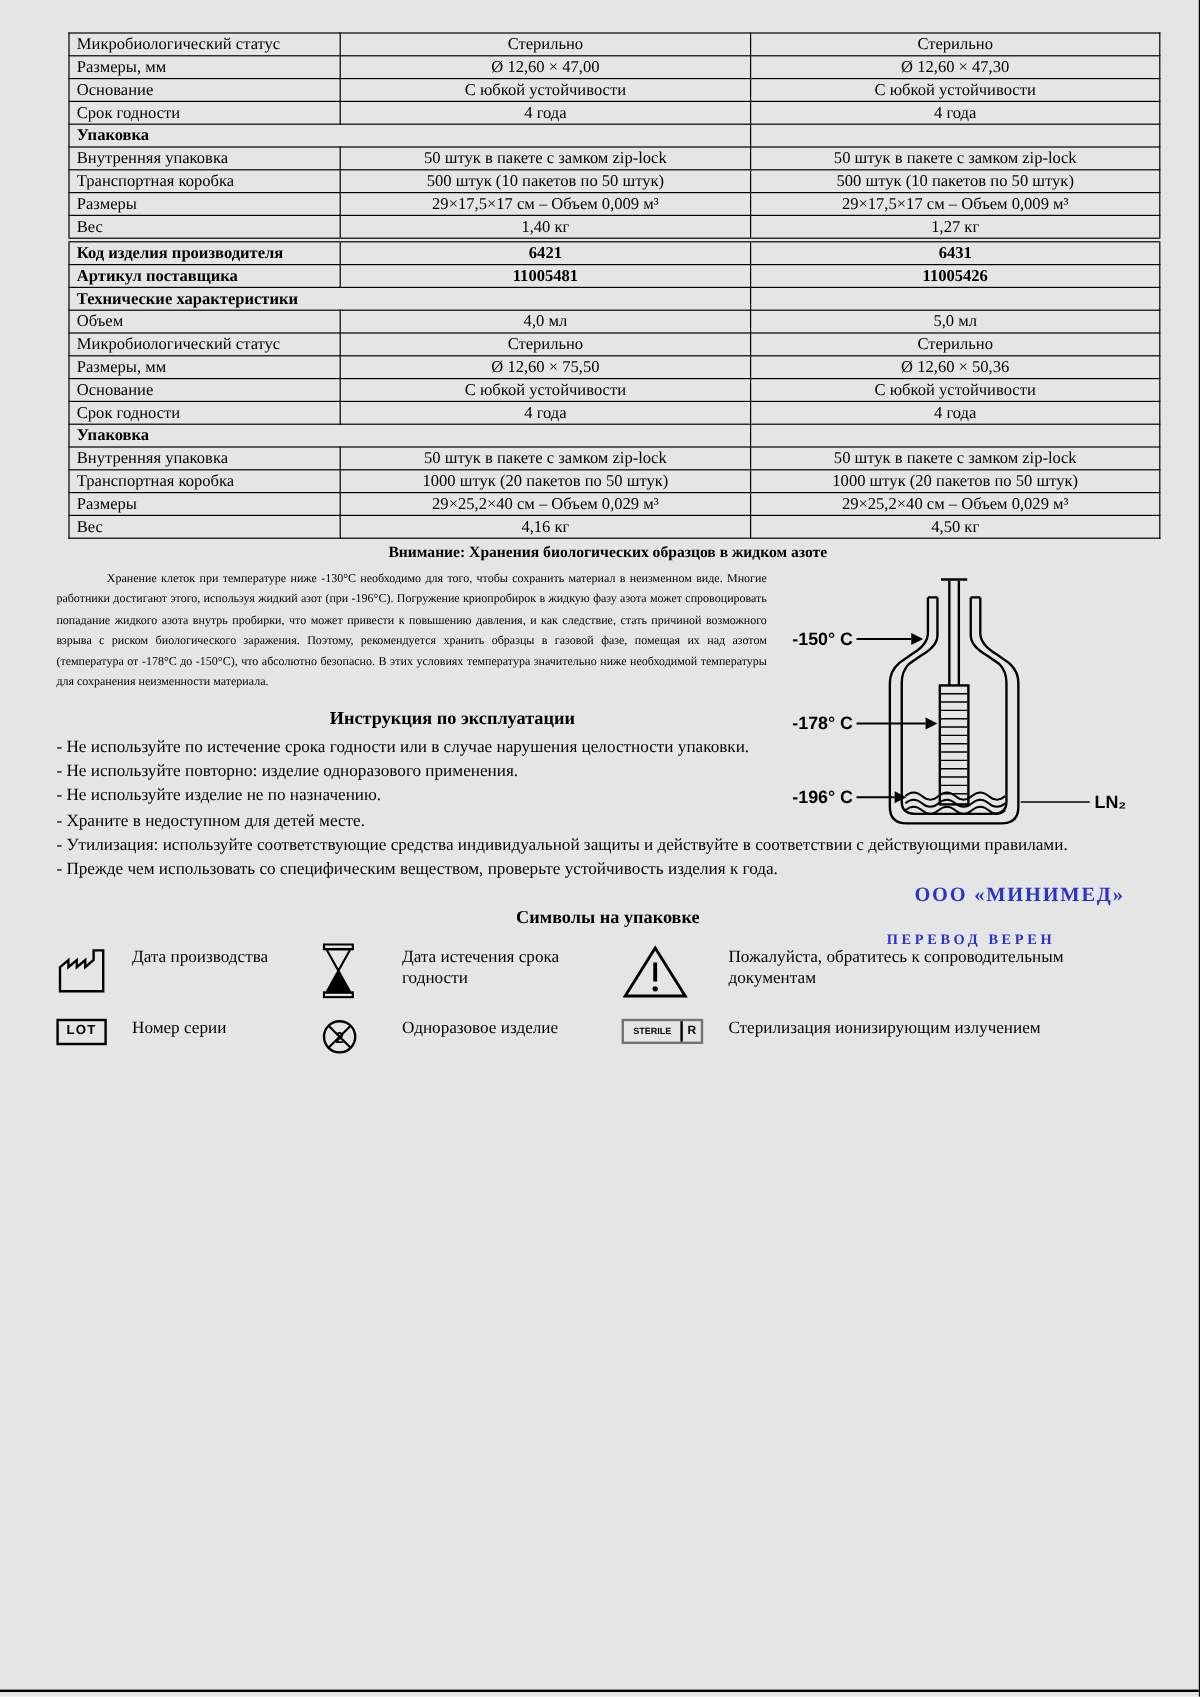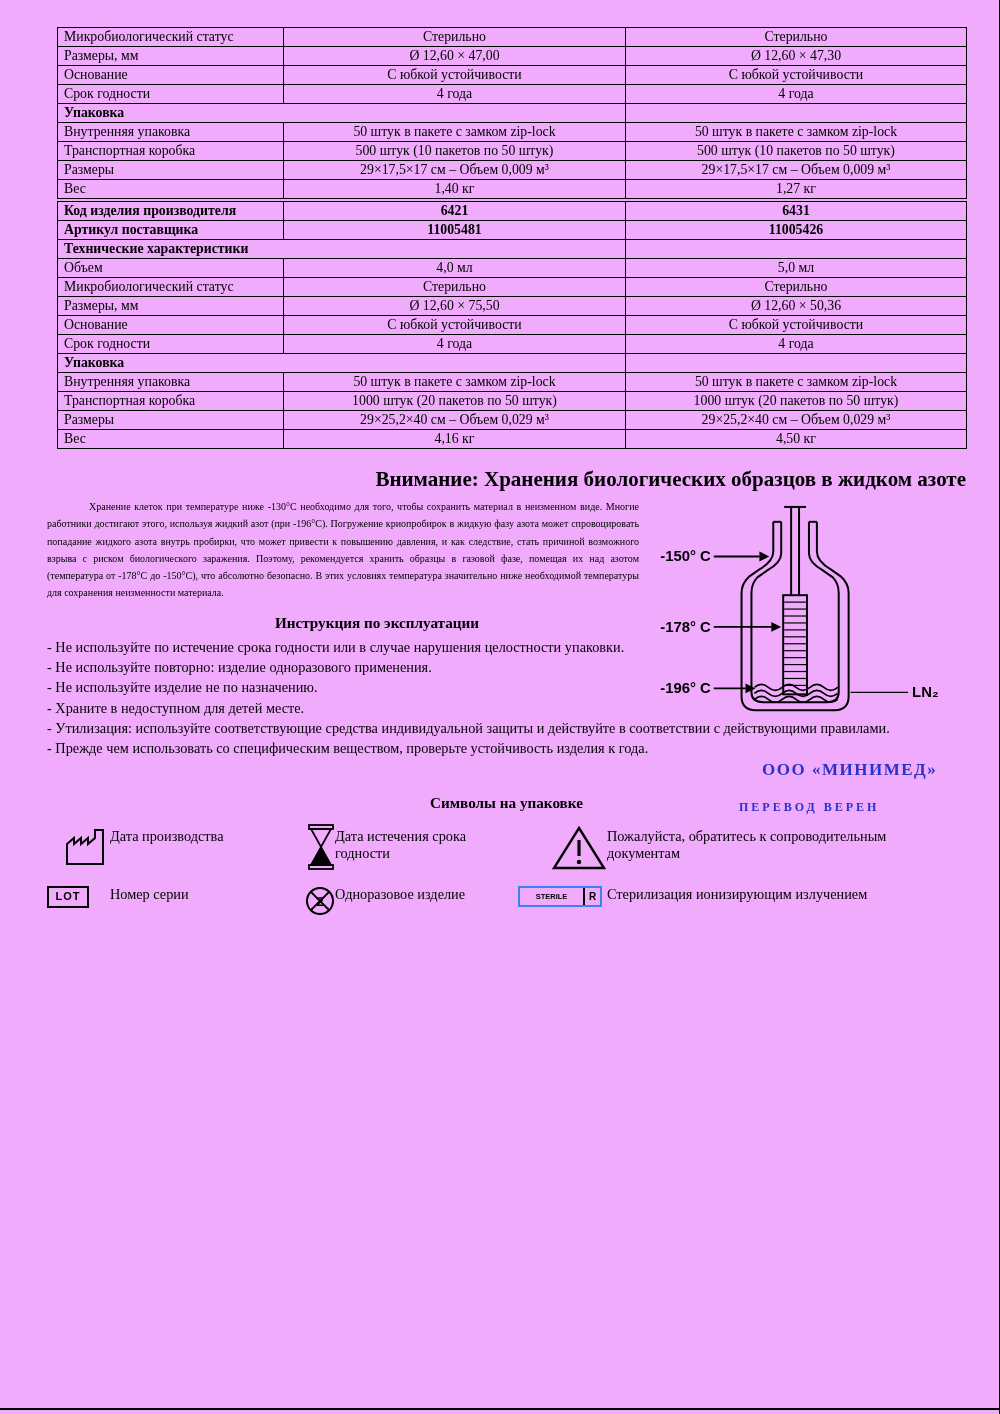--- a/index.html
+++ b/index.html
@@ -1,39 +1,39 @@
 <!DOCTYPE html>
 <html><head>
 <meta charset="utf-8">
 <style>
   * { margin:0; padding:0; box-sizing:border-box; }
   html,body { background:#ffffff; }
   .page {
-    position:relative; width:1000px; height:1414px; background:#f0abfc;
+    position:relative; width:1000px; height:1414px; background:#e5e5e5;
     font-family:"Liberation Serif", serif; color:#000;
     border-right:1.5px solid #000; overflow:hidden;
   }
   .content { padding:27px 34px 0 47px; }
 
   
   table.spec { border-collapse:collapse; margin-left:10px; width:909px; table-layout:fixed; }
   table.spec td {
     border:1px solid #000; font-size:13.8px; line-height:16px;
     padding:1px 6px; height:19px; vertical-align:middle;
   }
   table.spec td.lbl { text-align:left; }
   table.spec td.val { text-align:center; }
   tr.sec td { font-weight:bold; }
   tr.b td { font-weight:bold; }
   tr.dbl td { border-top:4px double #000; }
 
   
-  .warning-title { margin-top:18px; width:919px; text-align:right; font-weight:bold; font-size:21px; }
+  .warning-title { margin-top:3px; width:919px; text-align:center; font-weight:bold; font-size:13px; }
   .instr-heading { width:660px; text-align:center; font-weight:bold; font-size:15.2px; margin:12px 0 7px 0; }
-  .symbols-heading { width:919px; text-align:center; font-weight:bold; font-size:15.2px; margin-top:36px; }
+  .symbols-heading { width:919px; text-align:center; font-weight:bold; font-size:15.2px; margin-top:22px; }
 
   
   .lower { position:relative; margin-top:6px; }
   .storage-para {
     width:592px; text-align:justify; text-indent:42px;
     font-size:10px; line-height:17.3px;
   }
   .diagram { position:absolute; top:2px; left:608px; width:300px; height:233px; }
 
   .instr { font-size:14.3px; line-height:17.3px; }
@@ -45,27 +45,27 @@
   .stamp1 { top:262px; left:715px; font-size:17px; letter-spacing:1.5px; }
   .stamp2 { top:302px; left:692px; font-size:12px; letter-spacing:3px; }
 
   
   .symbols {
     display:grid; grid-template-columns:63px 158px 67px 183px 89px auto;
     margin-top:10px; row-gap:8px; font-size:14.3px; line-height:17px; align-items:start;
   }
   .sym-label { padding-top:6px; padding-right:10px; }
   .sym-label.low { padding-top:2px; }
-  .icon-cell { padding-top:2px;text-align:right; }
+  .icon-cell { padding-top:2px; }
   .lot-box {
     width:42px; height:22px; border:2px solid #000; display:flex; align-items:center; justify-content:center;
     font-family:"Liberation Sans", sans-serif; font-weight:bold; font-size:11px; letter-spacing:1px;
   }
   .sterile-box {
-    display:flex; border:2px solid #3b82f6; width:84px; height:21px;
+    display:flex; border:2px solid #737373; width:68px; height:21px;
     font-family:"Liberation Sans", sans-serif; font-weight:bold;
   }
   .sterile-box .s1 { flex:1; font-size:7.5px; display:flex; align-items:center; justify-content:center; border-right:2px solid #000; }
   .sterile-box .s2 { width:15px; font-size:10px; display:flex; align-items:center; justify-content:center; }
 
   .bottom-line { position:absolute; left:0; right:0; bottom:4px; height:0; border-top:2.5px solid #000; }
 
   svg text { font-family:"Liberation Sans", sans-serif; }
 </style>
 </head>

